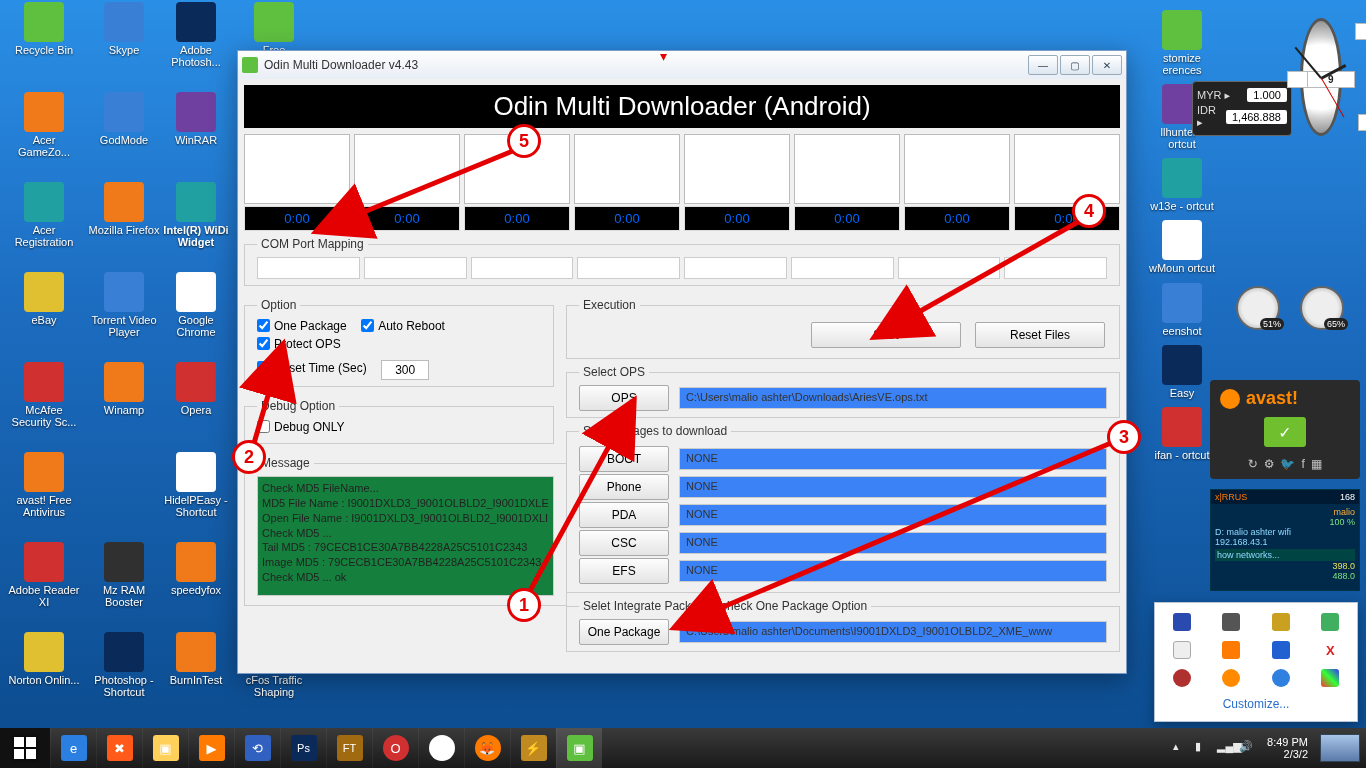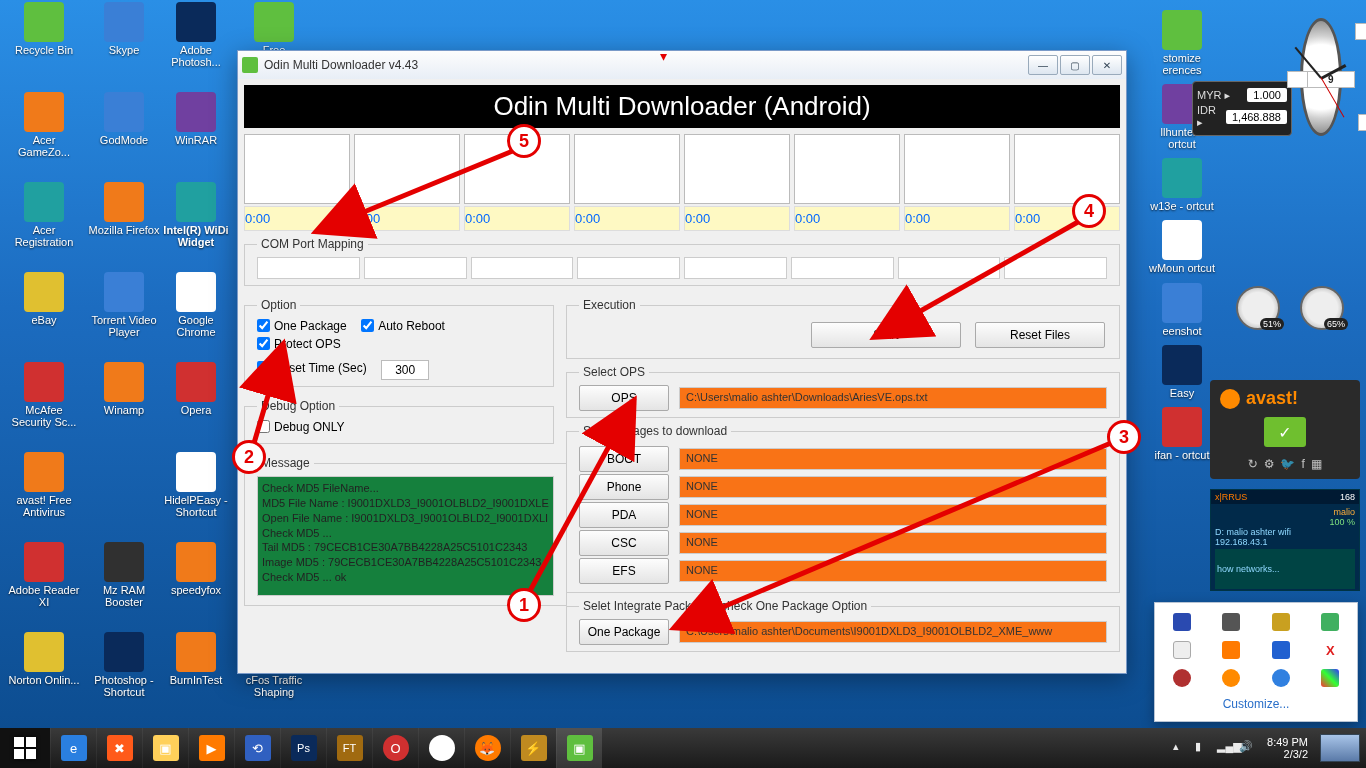--- a/index.html
+++ b/index.html
@@ -45,41 +45,41 @@
   .titlebar{height:28px;background:linear-gradient(180deg,#fdfdfd,#e8eef6);display:flex;align-items:center;padding:0 4px;font-size:12px;color:#333}
   .titlebar .appico{width:16px;height:16px;background:#5fbf3f;margin-right:6px;border-radius:2px}
   .winbtns{margin-left:auto;display:flex}
   .winbtn{width:30px;height:20px;border:1px solid #9ab;background:linear-gradient(#fff,#dde6f0);margin-left:2px;display:flex;align-items:center;justify-content:center;font-size:10px;color:#345;border-radius:2px}
   .client{flex:1;background:#f0f0f0;padding:6px;overflow:hidden}
 
   .banner{background:#000;color:#fff;text-align:center;font-size:26px;padding:6px 0;font-weight:300}
   .portrow{display:flex;gap:4px;margin-top:6px}
   .portbox{flex:1;height:70px;background:#fff;border:1px solid #bbb}
   .timerow{display:flex;gap:4px;margin-top:2px}
-  .timecell{flex:1;text-align:left;color:#0066ff;font-size:13px;padding:4px 0;background:#fef9c3;border:1px solid #ddd}
+  .timecell{flex:1;text-align:center;color:#0066ff;font-size:13px;padding:4px 0;background:#000000;border:1px solid #ddd}
 
   fieldset{border:1px solid #ccc;padding:6px 12px;margin-top:6px}
   legend{font-size:12px;color:#333;padding:0 4px}
   .maprow{display:flex;gap:4px}
   .mapcell{flex:1;height:22px;background:#fff;border:1px solid #ccc}
 
   .cols{display:flex;gap:12px;margin-top:6px}
   .colL{width:310px;display:flex;flex-direction:column;gap:6px}
   .colR{flex:1;display:flex;flex-direction:column;}
 
   .chk{display:inline-flex;align-items:center;font-size:12px;margin-right:10px}
   .chk input{margin-right:4px;width:13px;height:13px}
   .num{border:1px solid #bbb;background:#fff;font-size:12px;padding:2px 4px;width:48px;text-align:center}
 
   .msgbox{height:150px}
   .msg{background:#15803d;border:1px solid #ccc;height:120px;overflow:auto;font-size:11px;padding:4px;line-height:1.35;white-space:pre;color:#222}
 
   .btn{background:linear-gradient(#fdfdfd,#e4e4e4);border:1px solid #aaa;border-radius:2px;font-size:12px;padding:5px 0;text-align:center;min-width:90px;display:inline-block}
   .row{display:flex;align-items:center;gap:10px}
-  .field{flex:1;background:#f97316;border:1px solid #ccc;height:22px;font-size:11px;padding:3px 6px;color:#333;overflow:hidden;white-space:nowrap}
+  .field{flex:1;background:#3b82f6;border:1px solid #ccc;height:22px;font-size:11px;padding:3px 6px;color:#333;overflow:hidden;white-space:nowrap}
   .execrow{display:flex;gap:14px;justify-content:flex-end;padding:4px 2px}
 
   .imgrow{display:flex;align-items:center;gap:10px;margin:2px 0}
   .imgrow .btn{min-width:90px}
   .circ{position:absolute;width:34px;height:34px;border:3px solid #e40000;border-radius:50%;background:#fff;color:#e40000;font-weight:bold;font-size:18px;display:flex;align-items:center;justify-content:center;pointer-events:none}
   svg.arrows{position:absolute;left:0;top:0;pointer-events:none}
 
   
   .traypop{position:absolute;right:8px;bottom:46px;width:204px;background:#fff;border:1px solid #b8c4d4;box-shadow:0 4px 12px rgba(0,0,0,.3);padding:10px}
   .traypop .grid{display:grid;grid-template-columns:repeat(4,1fr);gap:10px 16px;justify-items:center}
@@ -280,21 +280,21 @@
   <div class="xirrus" style="margin-top:10px">
     <div class="hdr"><span>x|RRUS</span><span style="float:right;color:#fff">168</span></div>
     <div style="padding:3px 4px">
       <div style="display:flex;justify-content:space-between">
           <span></span>
           <span style="color:#ffae3a">malio</span>
         </div>
       <div style="text-align:right;color:#7fe07f">100 %</div>
       <div>D:  malio ashter wifi</div>
       <div>192.168.43.1</div>
-      <div style="background:#044;color:#8fd8ff;padding:15px 2px;margin-top:2px">how networks...</div>
+      <div style="background:#044;color:#8fd8ff;padding:1px 2px;margin-top:2px">how networks...</div>
       <div style="text-align:right;color:#e8e060">398.0</div>
       <div style="text-align:right;color:#7fe07f">488.0</div>
     </div>
   </div>
 </div>
 
 <div class="window">
   <div class="titlebar">
     <span class="appico"></span>
     <span>Odin Multi Downloader v4.43</span>

